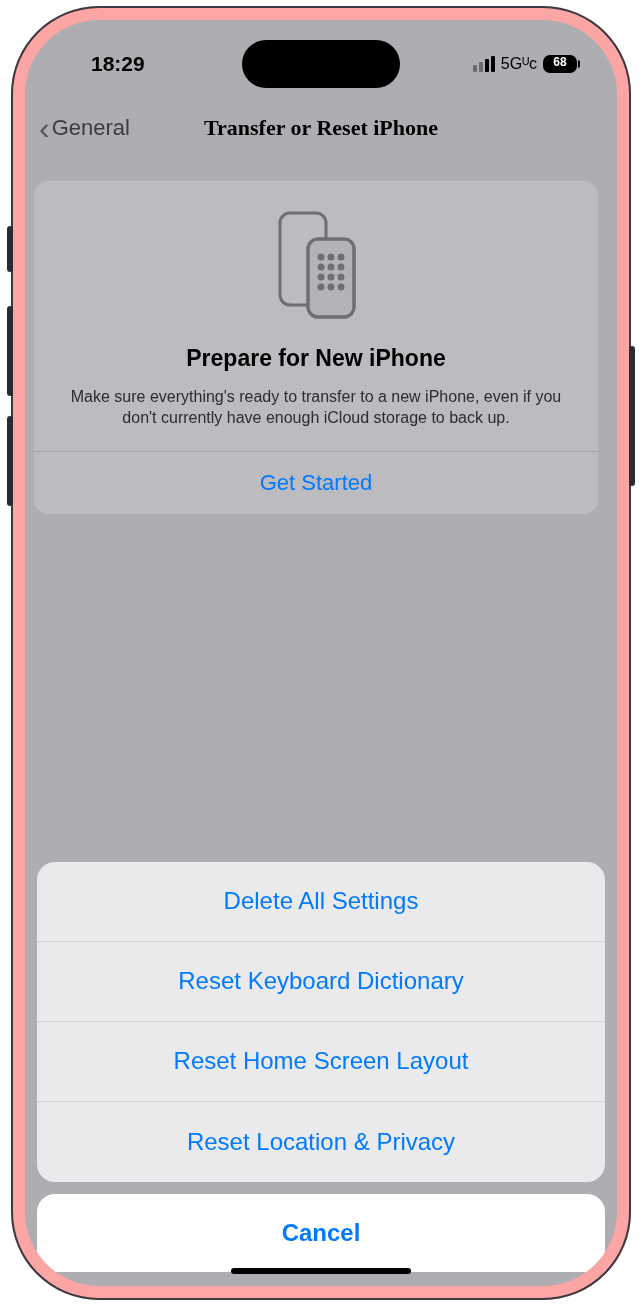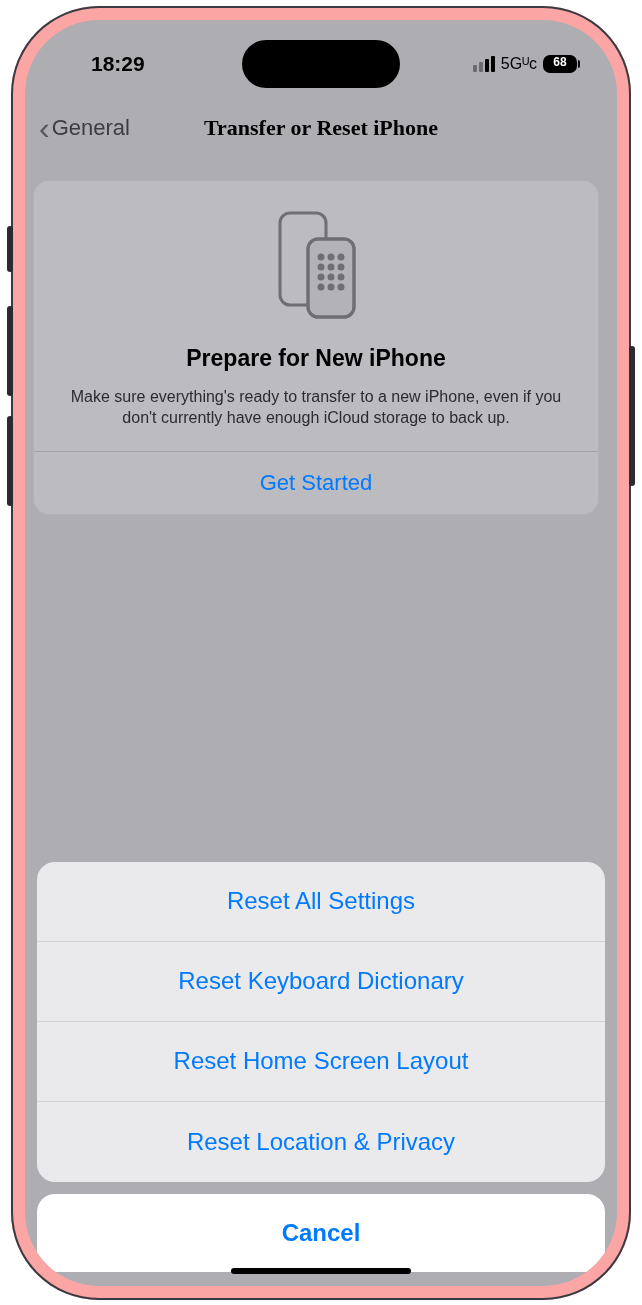--- a/index.html
+++ b/index.html
@@ -393,21 +393,21 @@
         <div class="card-desc">Make sure everything's ready to transfer to a new iPhone, even if you don't currently have enough iCloud storage to back up.</div>
         <div class="card-divider"></div>
         <div class="card-action">Get Started</div>
       </div>
     </div>
 
     <div class="sheet-overlay">
       <div class="reset-peek">Reset</div>
       <div class="sheet">
         <div class="sheet-item">
-          <span>Reset All Settings</span>
+          <span>Delete All Settings</span>
         </div>
         <div class="sheet-item">
           <span>Reset Keyboard Dictionary</span>
         </div>
         <div class="sheet-item">
           <span>Reset Home Screen Layout</span>
         </div>
         <div class="sheet-item">
           <span>Reset Location &amp; Privacy</span>
         </div>

